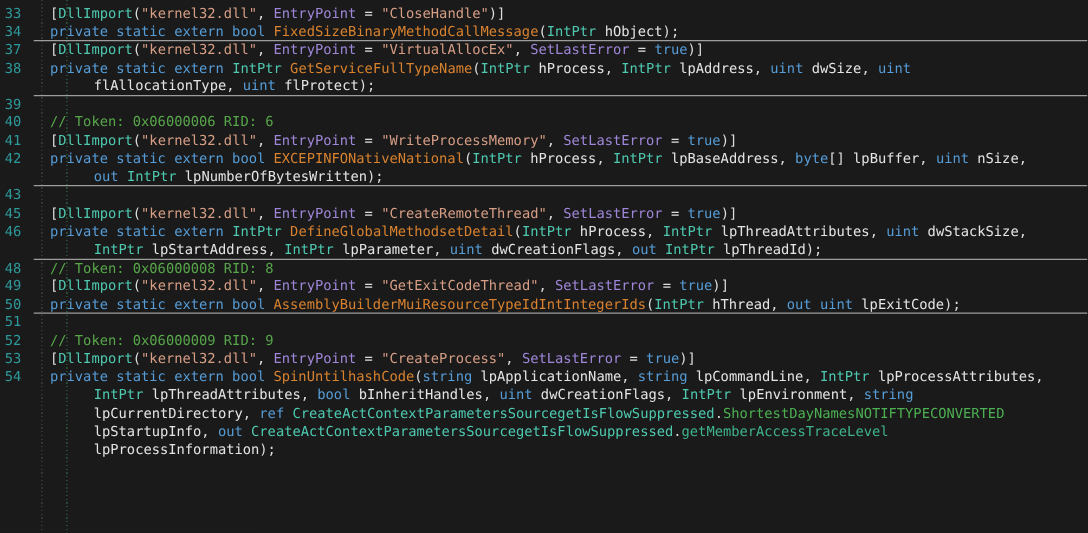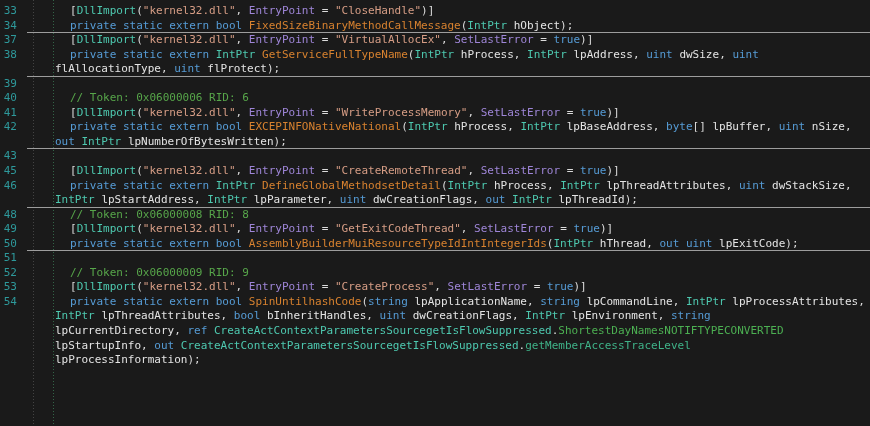--- a/index.html
+++ b/index.html
@@ -37,25 +37,25 @@
   }
   #rows {
     position: relative;
     z-index: 2;
     padding-top: 4px;
   }
   .row {
     position: relative;
     height: 14.55px;
     line-height: 14.55px;
-    padding-left: 70px;
+    padding-left: 40px;
     white-space: pre;
   }
   .row.wrap {
-    padding-left: 55px;
+    padding-left: 75px;
   }
   .ln {
     position: absolute;
     left: 0;
     top: 0;
     width: 17px;
     text-align: right;
     color: #2e999b;
   }
   .code span { white-space: pre; }

